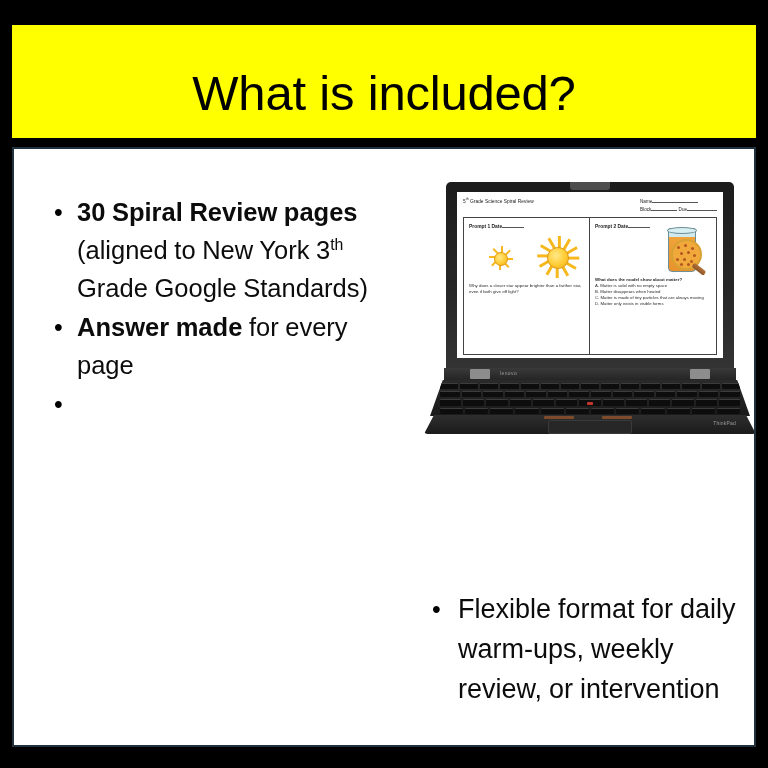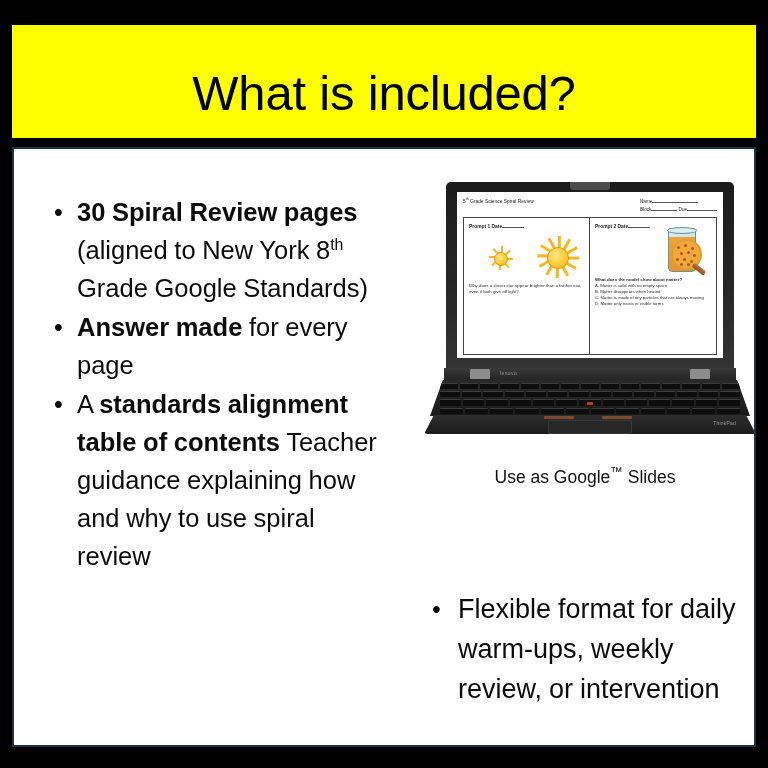--- a/index.html
+++ b/index.html
@@ -426,31 +426,30 @@
   <div id="title-banner">
     <div id="title-text">What is included?</div>
   </div>
 
   <div id="body-panel">
 
     <div id="left-bullets">
 
       <div class="bullet-row">
         <span class="bullet-dot">•</span>
-        <span class="bullet-text"><b>30 Spiral Review pages</b><span> (aligned to New York 8</span><sup>th</sup><span> Grade Google Standards)</span></span>
+        <span class="bullet-text"><b>30 Spiral Review pages</b><span> (aligned to New York 3</span><sup>th</sup><span> Grade Google Standards)</span></span>
       </div>
 
       <div class="bullet-row">
         <span class="bullet-dot">•</span>
         <span class="bullet-text"><b>Answer made</b><span> for every page</span></span>
       </div>
 
       <div class="bullet-row">
         <span class="bullet-dot">•</span>
-        <span class="bullet-text"><span>A </span><b>standards alignment table of contents</b><span> Teacher guidance explaining how and why to use spiral review</span></span>
       </div>
 
     </div>
 
     <div id="right-col">
 
       <div id="laptop">
 
         <div id="laptop-lid">
           <div id="webcam-notch"></div>
@@ -616,21 +615,20 @@
           <div id="palmrest">
             <span class="tp-btn l"></span>
             <span class="tp-btn r"></span>
             <span id="touchpad"></span>
             <span id="thinkpad-logo">ThinkPad</span>
           </div>
         </div>
 
       </div>
 
-      <div id="google-caption"><span>Use as Google</span><sup>™</sup><span> Slides</span></div>
 
       <div id="right-bullet" class="bullet-row">
         <span class="bullet-dot">•</span>
         <span class="bullet-text">Flexible format for daily warm-ups, weekly review, or intervention</span>
       </div>
 
     </div>
   </div>
 </div>
 

